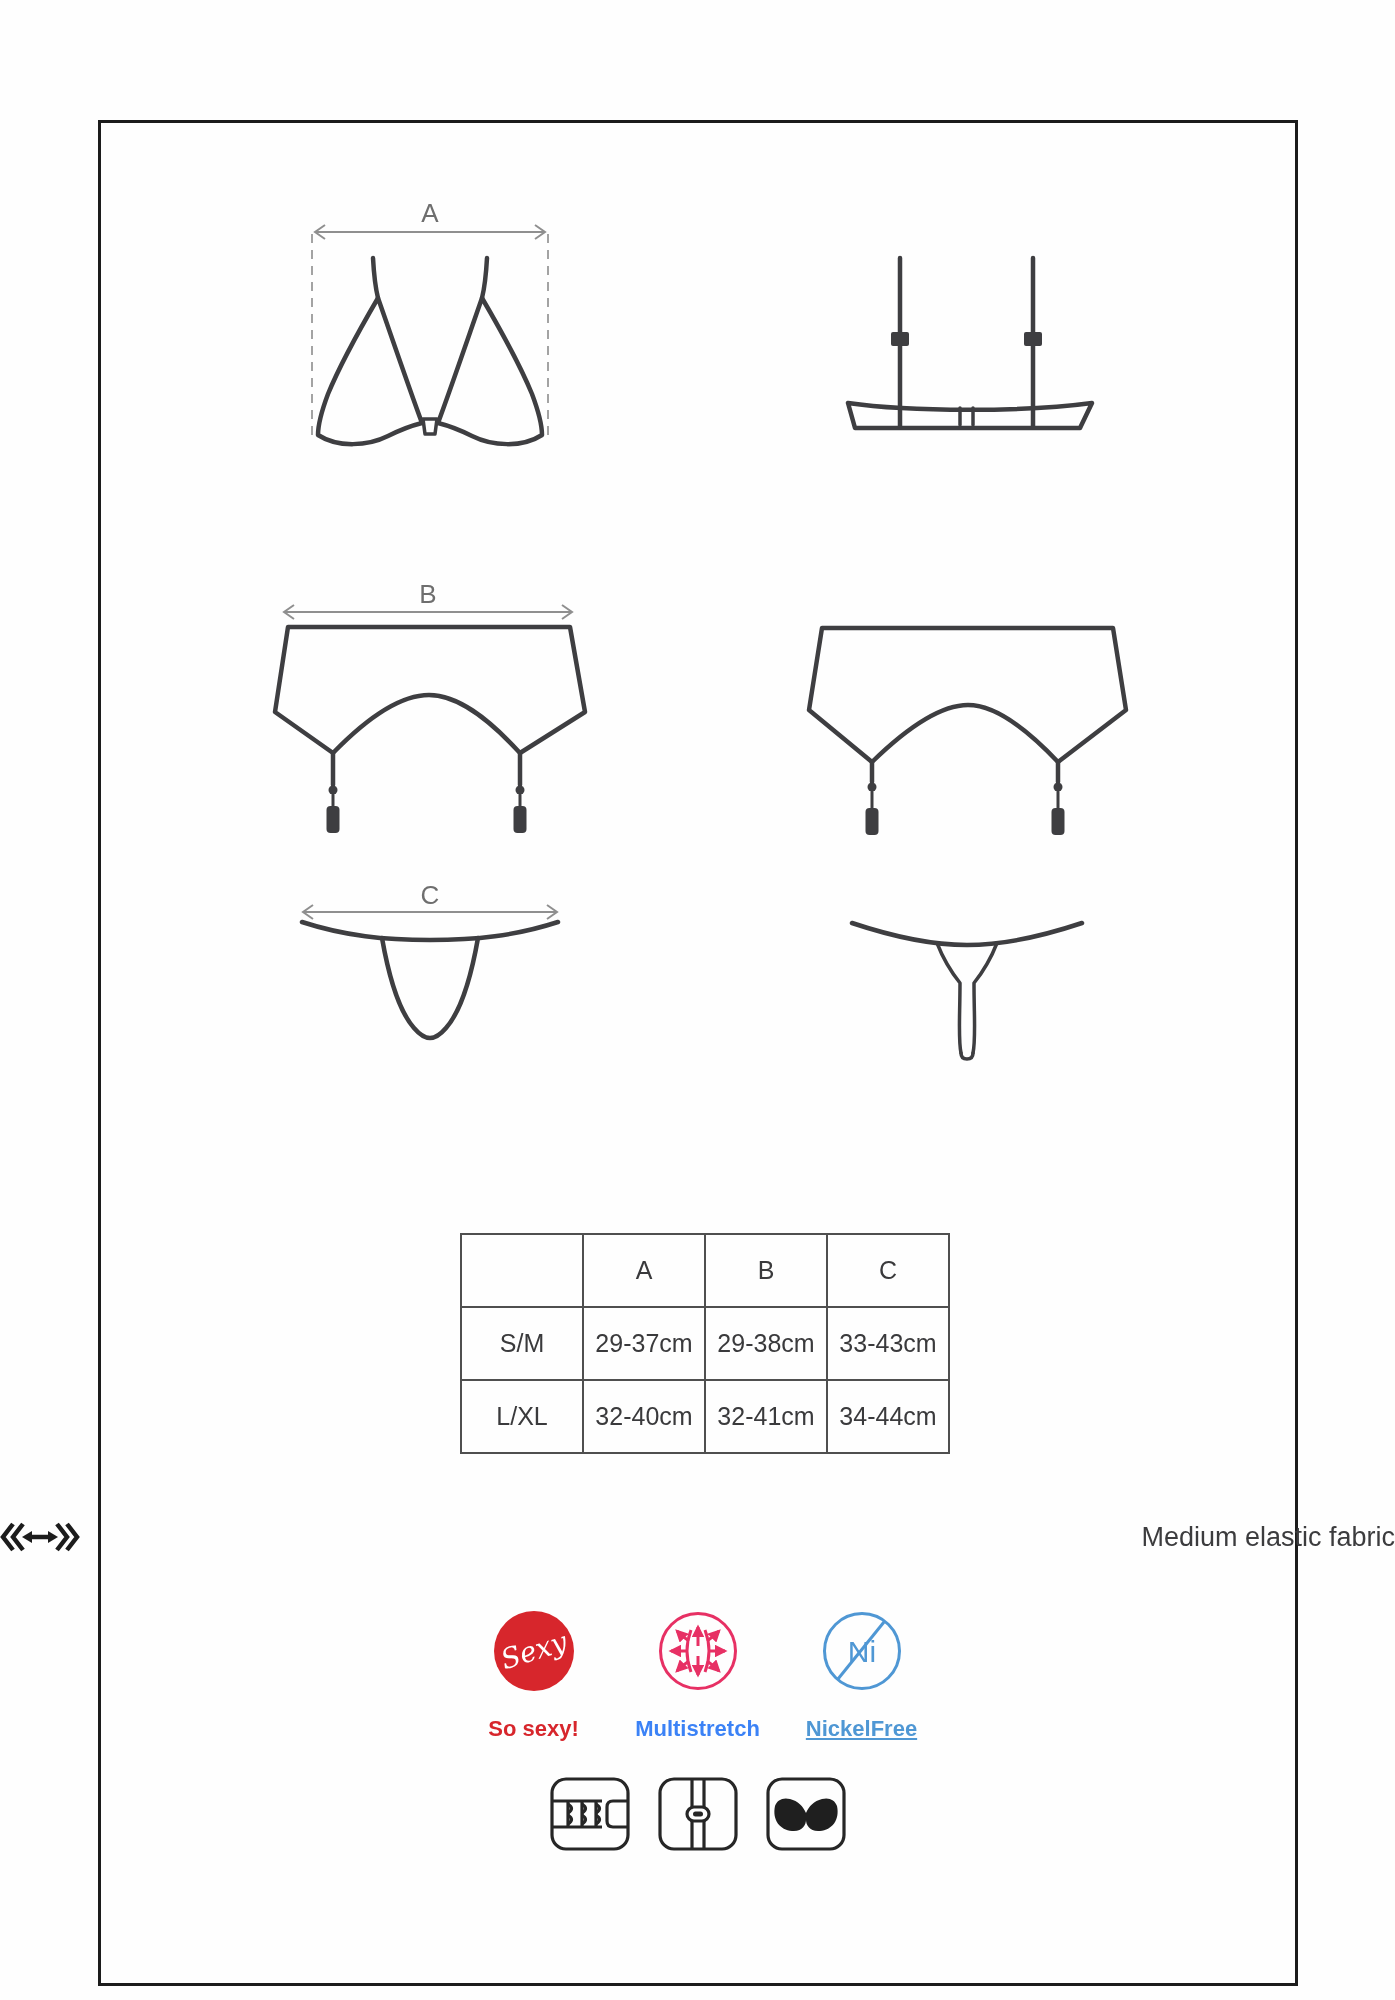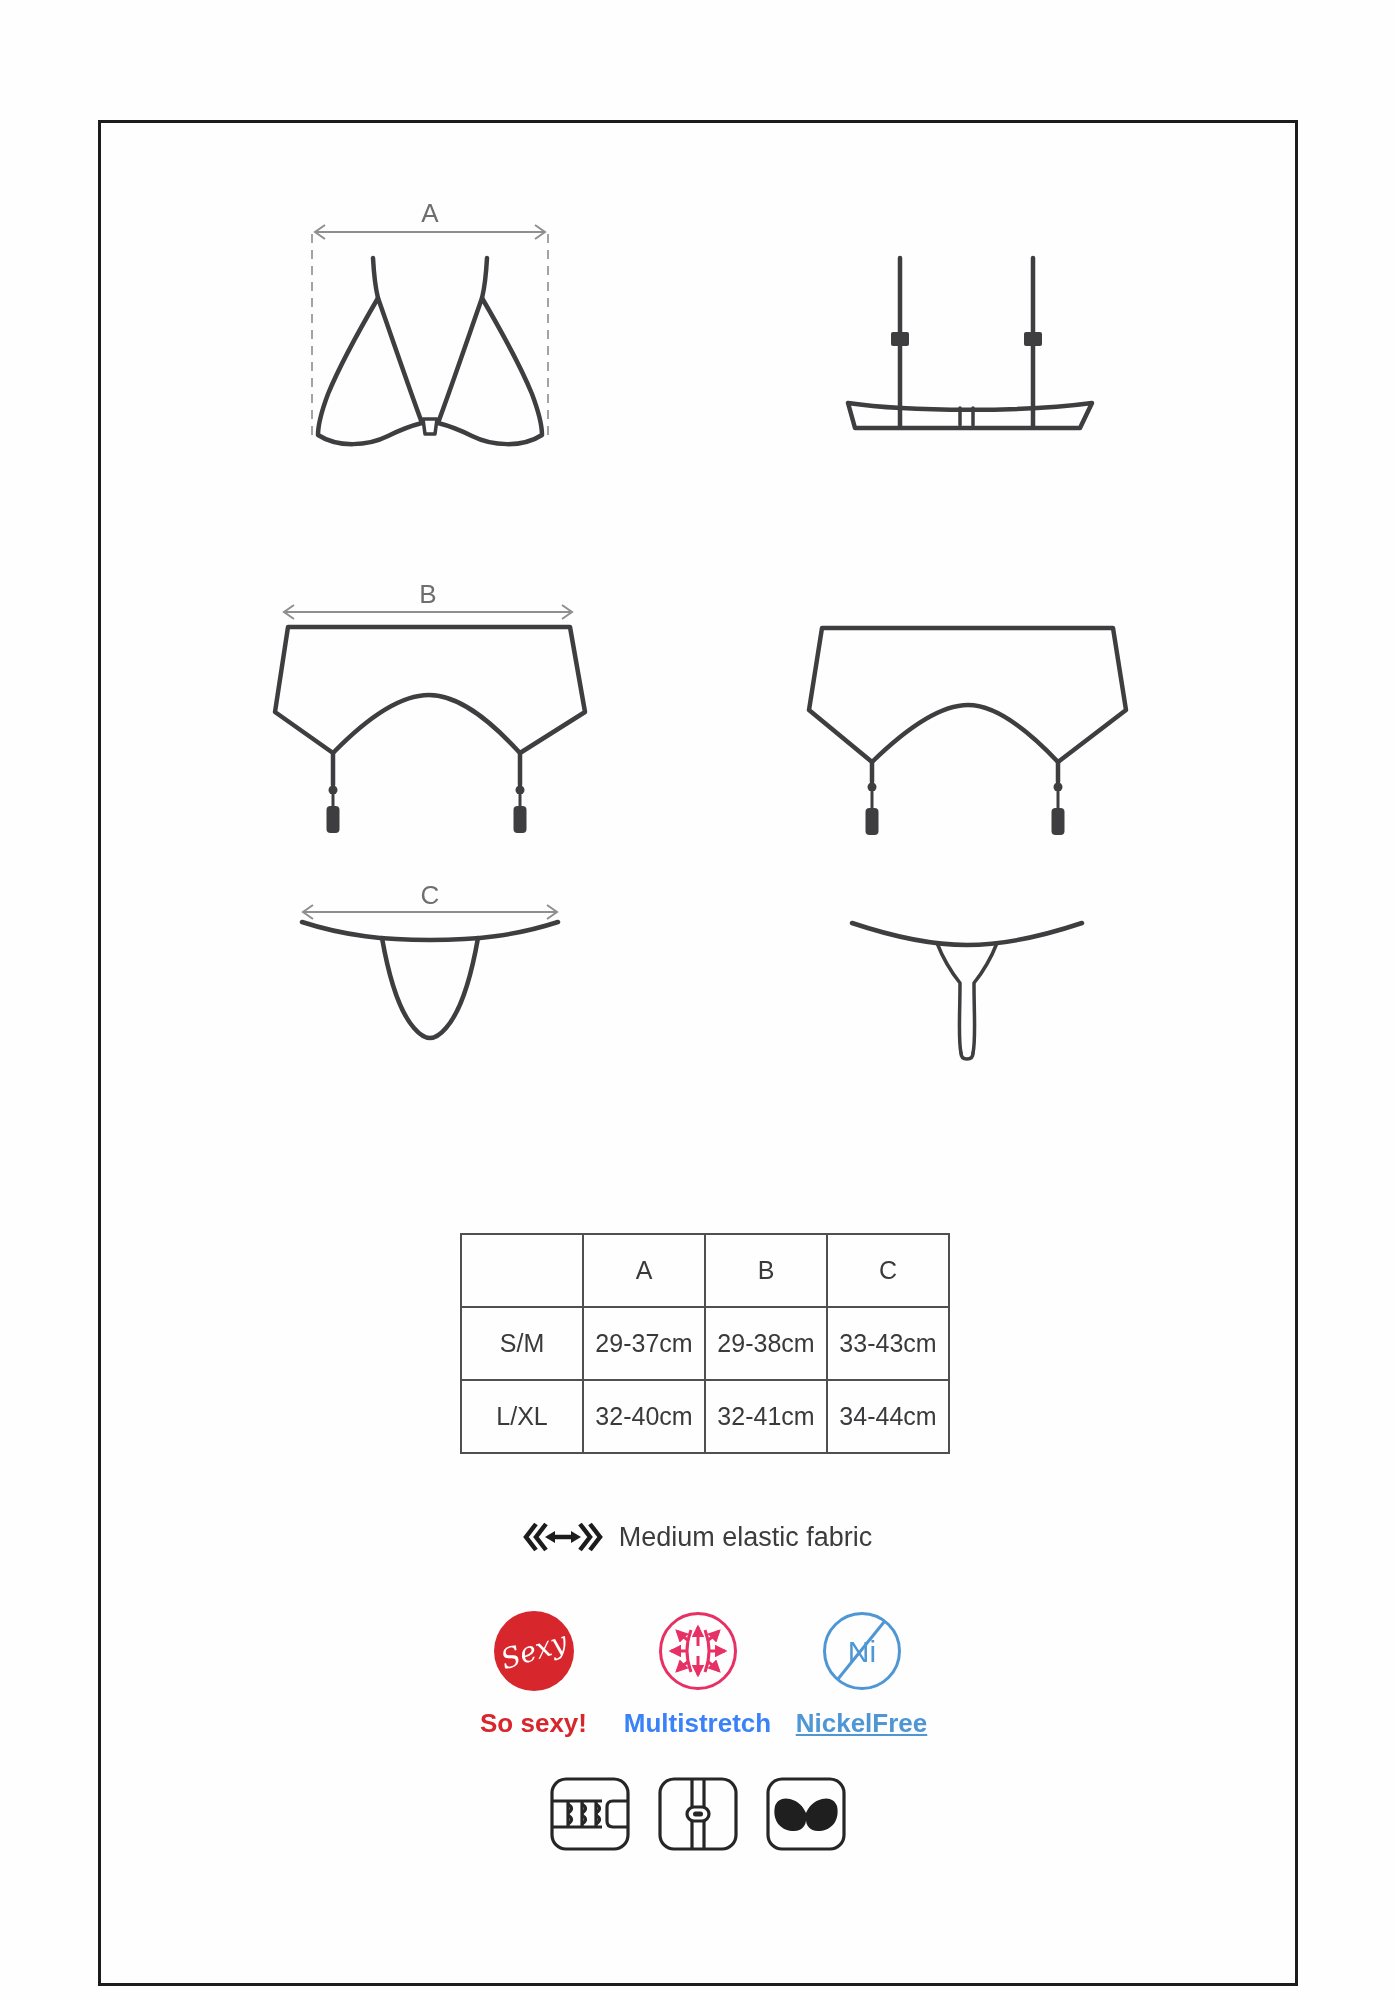--- a/index.html
+++ b/index.html
@@ -25,30 +25,30 @@
   .dimlabel { fill:#6e6e6e; font-size:26px; font-family:"Liberation Sans",sans-serif; }
   
   table.sizes {
     position:absolute; left:460px; top:1233px; border-collapse:collapse;
     font-size:25px; color:#3a3a3c;
   }
   table.sizes td { border:2px solid #4f4f4f; width:120px; height:71px; text-align:center; padding:0; }
   
   .fabric-note {
     position:absolute; left:0; top:1520px; width:100%;
-    display:flex; align-items:center; justify-content:center; gap:16px;
+    display:flex; align-items:center; justify-content:space-between; gap:16px;
   }
   .fabric-note .txt { font-size:27px; color:#3c3c3e; }
   
   .badges {
     position:absolute; left:0; top:1610px; width:100%;
     display:flex; justify-content:center; align-items:flex-start; gap:22px;
   }
   .badge { display:flex; flex-direction:column; align-items:center; width:142px; }
-  .badge .lbl { margin-top:16px; font-size:26px; font-weight:700; }
+  .badge .lbl { margin-top:24px; font-size:22px; font-weight:700; }
   
   .care-icons {
     position:absolute; left:0; top:1776px; width:100%;
     display:flex; justify-content:center; gap:26px;
   }
   .care { stroke:#262626; fill:none; stroke-width:3.2; }
 </style>
 </head>
 <body>
 

